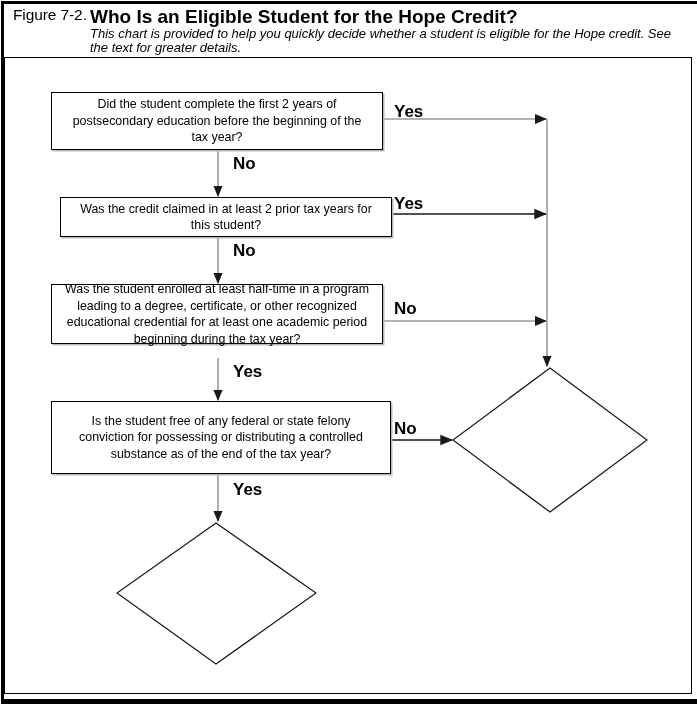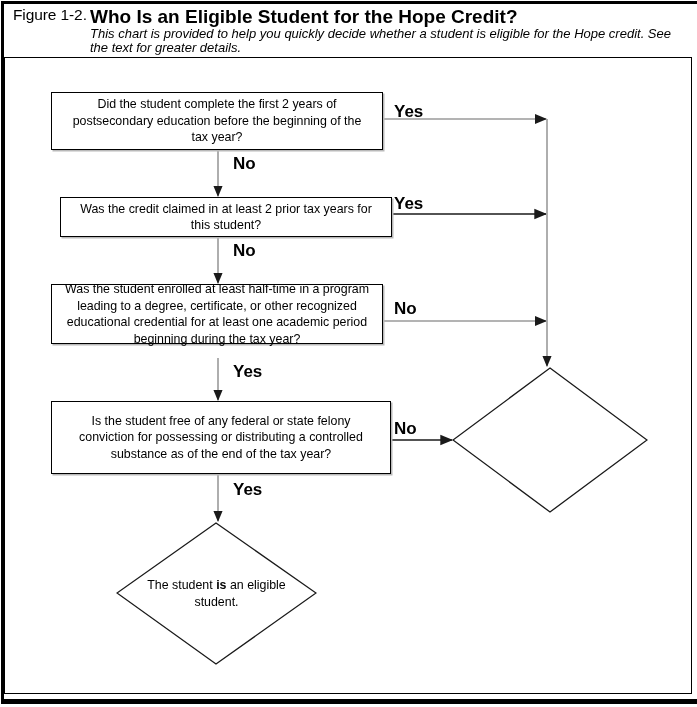--- a/index.html
+++ b/index.html
@@ -137,21 +137,21 @@
   #lbl-q4-yes  { left: 233px; top: 480px; }
   #lbl-q4-no   { left: 394px; top: 419px; }
 </style>
 </head>
 <body>
 
 <div class="top-rule"></div>
 <div class="left-rule"></div>
 <div class="bottom-rule"></div>
 
-<div class="fig-label">Figure 1-2.</div>
+<div class="fig-label">Figure 7-2.</div>
 <div class="fig-title">Who Is an Eligible Student for the Hope Credit?</div>
 <div class="fig-sub">This chart is provided to help you quickly decide whether a student is eligible for the Hope credit. See the text for greater details.</div>
 
 <div class="frame"></div>
 
 <svg class="wires" viewBox="0 0 697 707" xmlns="http://www.w3.org/2000/svg">
   <defs>
     <marker id="ah-down" viewBox="0 0 12 10" refX="11" refY="5" markerWidth="7" markerHeight="6" orient="auto-start-reverse">
       <path d="M0,0 L12,5 L0,10 z" fill="#1a1a1a"></path>
     </marker>
@@ -187,25 +187,20 @@
 <div class="diamond" id="dia-not">
   <svg class="shape" viewBox="0 0 196 146" preserveAspectRatio="none">
     <polygon points="98,1 195,73 98,145 1,73" fill="#ffffff" stroke="#1a1a1a" stroke-width="1.3"></polygon>
   </svg>
 </div>
 
 <div class="diamond" id="dia-yes">
   <svg class="shape" viewBox="0 0 201 143" preserveAspectRatio="none">
     <polygon points="100,1 200,71 100,142 1,71" fill="#ffffff" stroke="#1a1a1a" stroke-width="1.3"></polygon>
   </svg>
-  <div class="dtext">
-    <div>
-      <span>The student </span><b>is</b><span> an eligible student.</span>
-    </div>
-  </div>
 </div>
 
 <div class="blabel" id="lbl-q1-no">No</div>
 <div class="blabel" id="lbl-q1-yes">Yes</div>
 <div class="blabel" id="lbl-q2-no">No</div>
 <div class="blabel" id="lbl-q2-yes">Yes</div>
 <div class="blabel" id="lbl-q3-yes">Yes</div>
 <div class="blabel" id="lbl-q3-no">No</div>
 <div class="blabel" id="lbl-q4-yes">Yes</div>
 <div class="blabel" id="lbl-q4-no">No</div>

